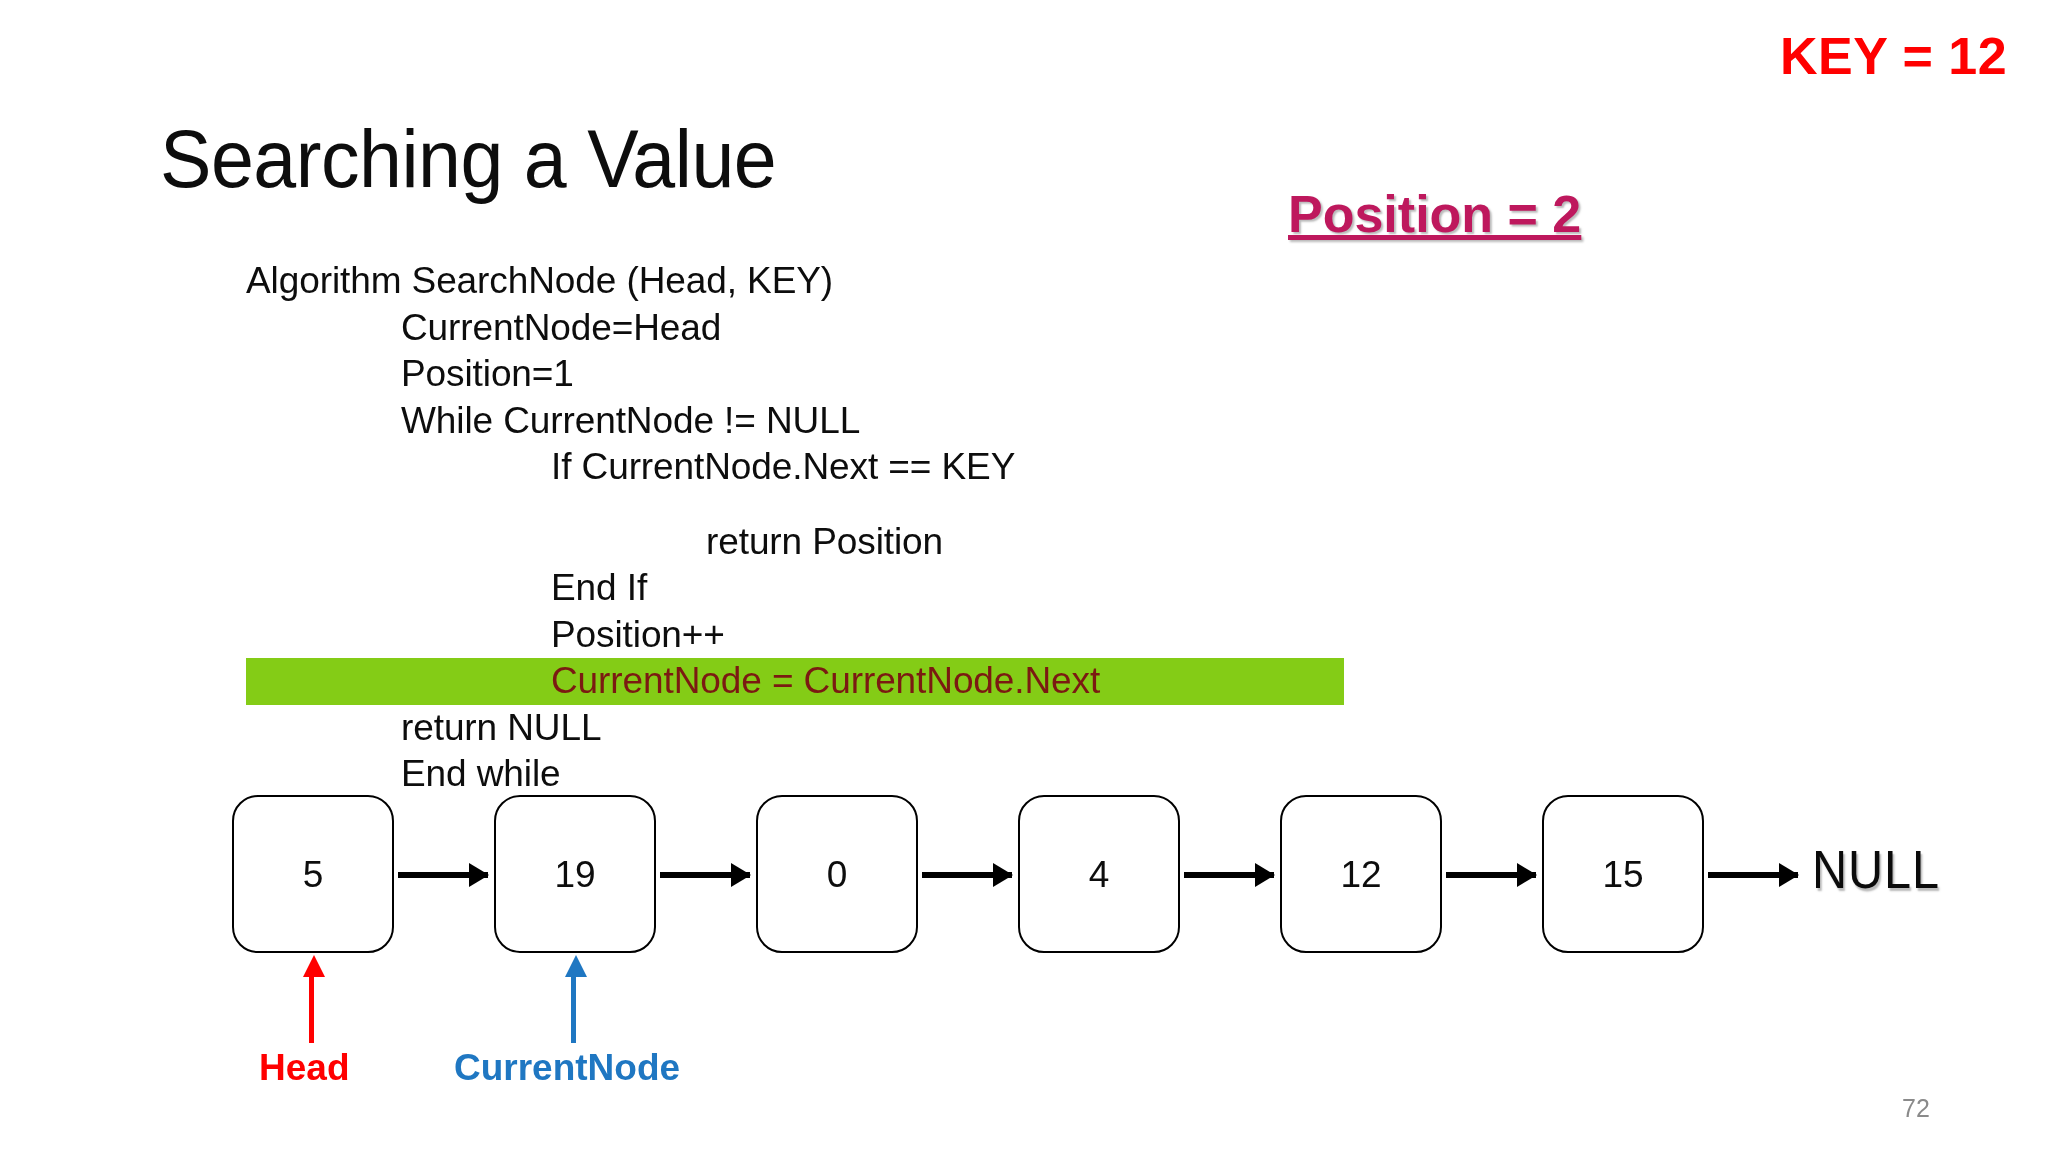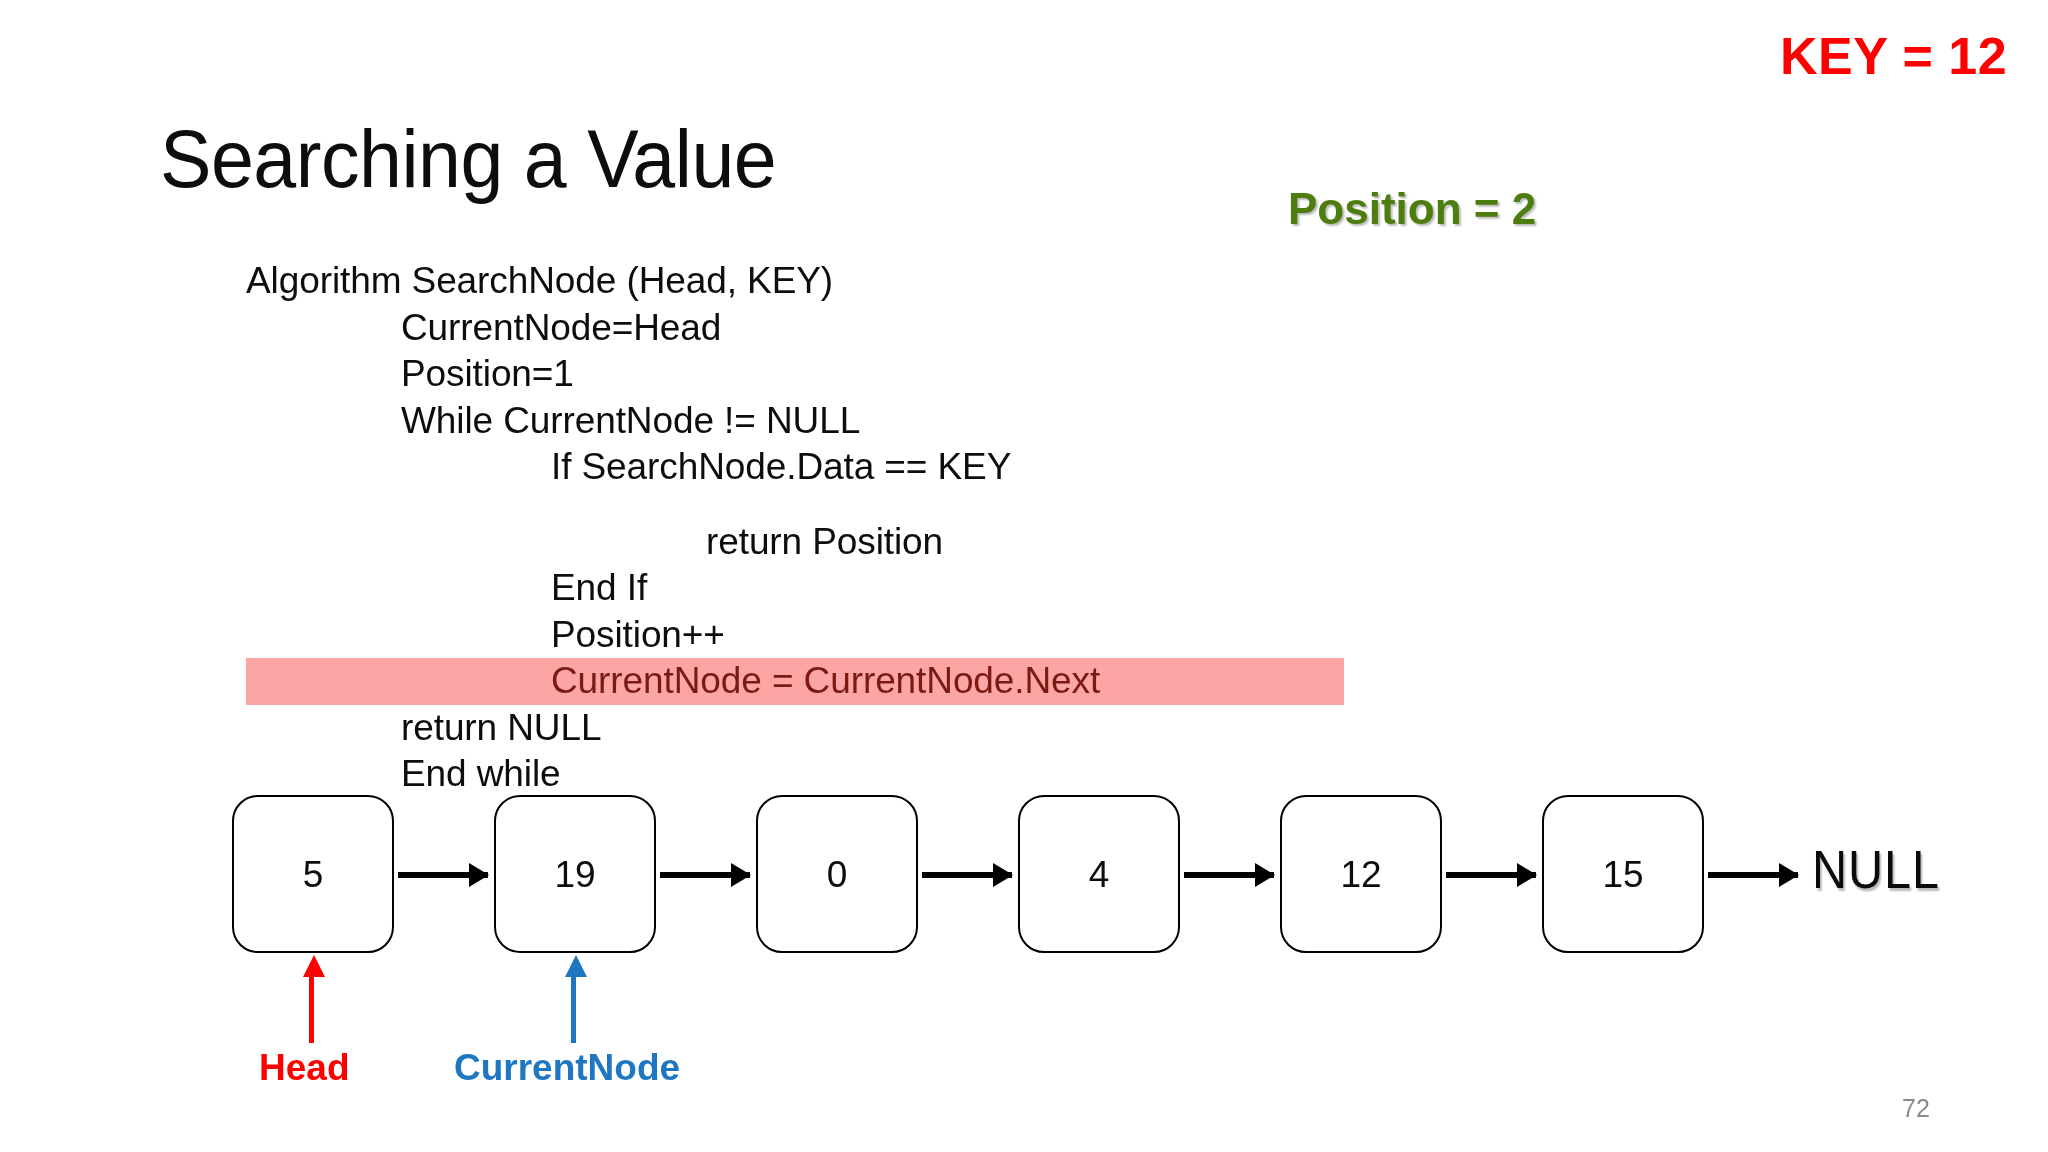--- a/index.html
+++ b/index.html
@@ -46,25 +46,26 @@
     transform: scaleX(0.94);
     transform-origin: left top;
   }
 
   
   #position-label {
     position: absolute;
     left: 1288px;
     top: 184px;
     font-family: "Liberation Sans", sans-serif;
-    font-size: 44px;
+    font-size: 52px;
     font-weight: 600;
-    color: #4d7c0f;
+    color: #be185d;
     white-space: nowrap;
     text-shadow: 2px 2px 2px rgba(130,130,130,0.55);
+    text-decoration: underline;
   }
 
   
   #algorithm-block {
     position: absolute;
     left: 246px;
     top: 258px;
     width: 1250px;
   }
   .code-line {
@@ -78,21 +79,21 @@
     white-space: pre;
     letter-spacing: -0.1px;
   }
   .code-line .txt { display: inline-block; }
   .ind-0 { padding-left: 0px; }
   .ind-1 { padding-left: 155px; }
   .ind-2 { padding-left: 305px; }
   .ind-3 { padding-left: 460px; margin-top: 28px; }
 
   .code-line.highlight {
-    background: #fca5a5;
+    background: #84cc16;
     color: #7B1A12;
     width: 793px;
   }
 
   
   #linked-list {
     position: absolute;
     left: 0px;
     top: 0px;
     width: 2048px;
@@ -203,21 +204,21 @@
 
   <div id="slide-title">Searching a Value</div>
 
   <div id="position-label">Position = 2</div>
 
   <div id="algorithm-block">
       <div class="code-line ind-0"><span class="txt">Algorithm SearchNode (Head, KEY)</span></div>
       <div class="code-line ind-1"><span class="txt">CurrentNode=Head</span></div>
       <div class="code-line ind-1"><span class="txt">Position=1</span></div>
       <div class="code-line ind-1"><span class="txt">While CurrentNode != NULL</span></div>
-      <div class="code-line ind-2"><span class="txt">If SearchNode.Data == KEY</span></div>
+      <div class="code-line ind-2"><span class="txt">If CurrentNode.Next == KEY</span></div>
       <div class="code-line ind-3"><span class="txt">return Position</span></div>
       <div class="code-line ind-2"><span class="txt">End If</span></div>
       <div class="code-line ind-2"><span class="txt">Position++</span></div>
       <div class="code-line ind-2 highlight"><span class="txt">CurrentNode = CurrentNode.Next</span></div>
       <div class="code-line ind-1"><span class="txt">return NULL</span></div>
       <div class="code-line ind-1"><span class="txt">End while</span></div>
     </div>
 
   <div id="linked-list">
     <div id="nodes-layer">

